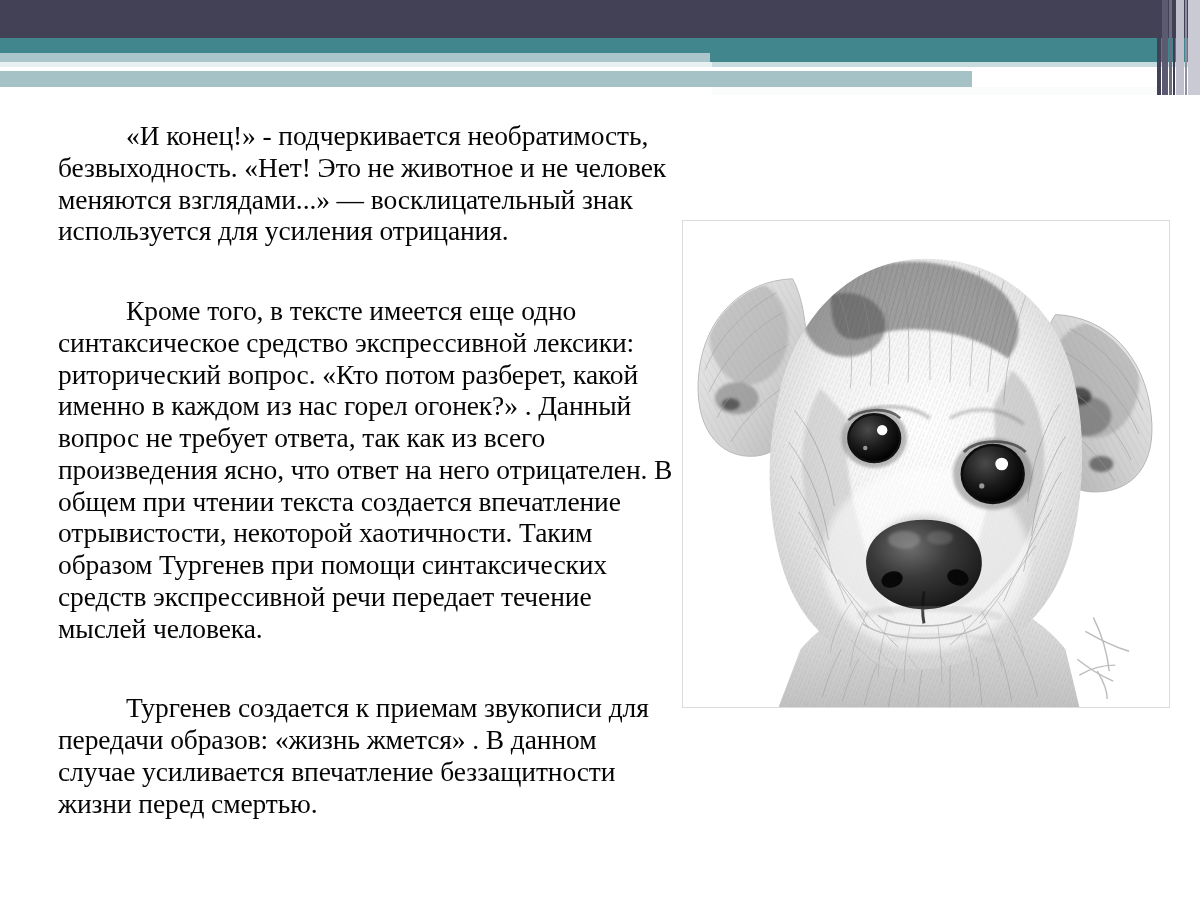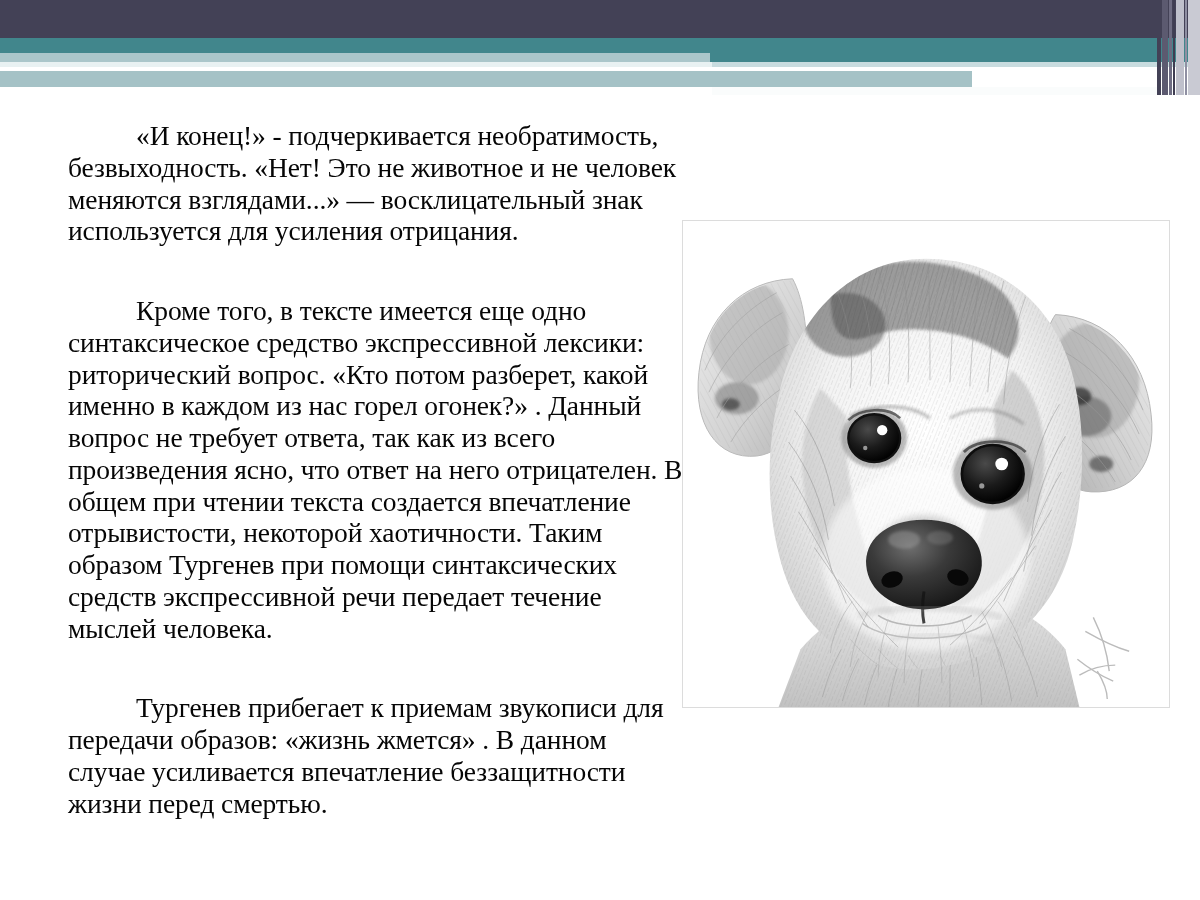--- a/index.html
+++ b/index.html
@@ -135,21 +135,21 @@
     height: 95px;
   }
   .vbar {
     position: absolute;
     top: 0;
   }
 
   
   .text-col {
     position: absolute;
-    left: 68px;
+    left: 58px;
     top: 120px;
     width: 615px;
   }
   .para {
     margin: 0 0 0 0;
     font-size: 27.5px;
     line-height: 1.155;
     color: #060606;
     text-indent: 68px;
     letter-spacing: -0.1px;
@@ -202,21 +202,21 @@
         <div class="vbar" style="left: 18px; width: 2px; height: 95px; background: rgb(63, 61, 82);"></div>
         <div class="vbar" style="left: 21px; width: 8px; height: 95px; background: rgb(191, 192, 203);"></div>
         <div class="vbar" style="left: 30px; width: 2px; height: 95px; background: rgb(143, 143, 162);"></div>
         <div class="vbar" style="left: 33px; width: 12px; height: 95px; background: rgb(201, 202, 211);"></div>
       </div>
   </div>
 
   <div class="text-col">
     <p class="para">«И конец!» - подчеркивается необратимость, безвыходность. «Нет! Это не животное и не человек меняются взглядами...» — восклицательный знак используется для усиления отрицания.</p>
     <p class="para">Кроме того, в тексте имеется еще одно синтаксическое средство экспрессивной лексики: риторический вопрос. «Кто потом разберет, какой именно в каждом из нас горел огонек?» . Данный вопрос не требует ответа, так как из всего произведения ясно, что ответ на него отрицателен. В общем при чтении текста создается впечатление отрывистости, некоторой хаотичности. Таким образом Тургенев при помощи синтаксических средств экспрессивной речи передает течение мыслей человека.</p>
-    <p class="para">Тургенев прибегает к приемам звукописи для передачи образов: «жизнь жмется» . В данном случае усиливается впечатление беззащитности жизни перед смертью.</p>
+    <p class="para">Тургенев создается к приемам звукописи для передачи образов: «жизнь жмется» . В данном случае усиливается впечатление беззащитности жизни перед смертью.</p>
   </div>
 
   <div class="picture-frame">
     <svg viewBox="0 0 488 488" xmlns="http://www.w3.org/2000/svg">
       <defs>
         <radialGradient id="headShade" cx="50%" cy="42%" r="62%">
           <stop offset="0%" stop-color="#ffffff"></stop>
           <stop offset="55%" stop-color="#f2f2f2"></stop>
           <stop offset="100%" stop-color="#cfcfcf"></stop>
         </radialGradient>

